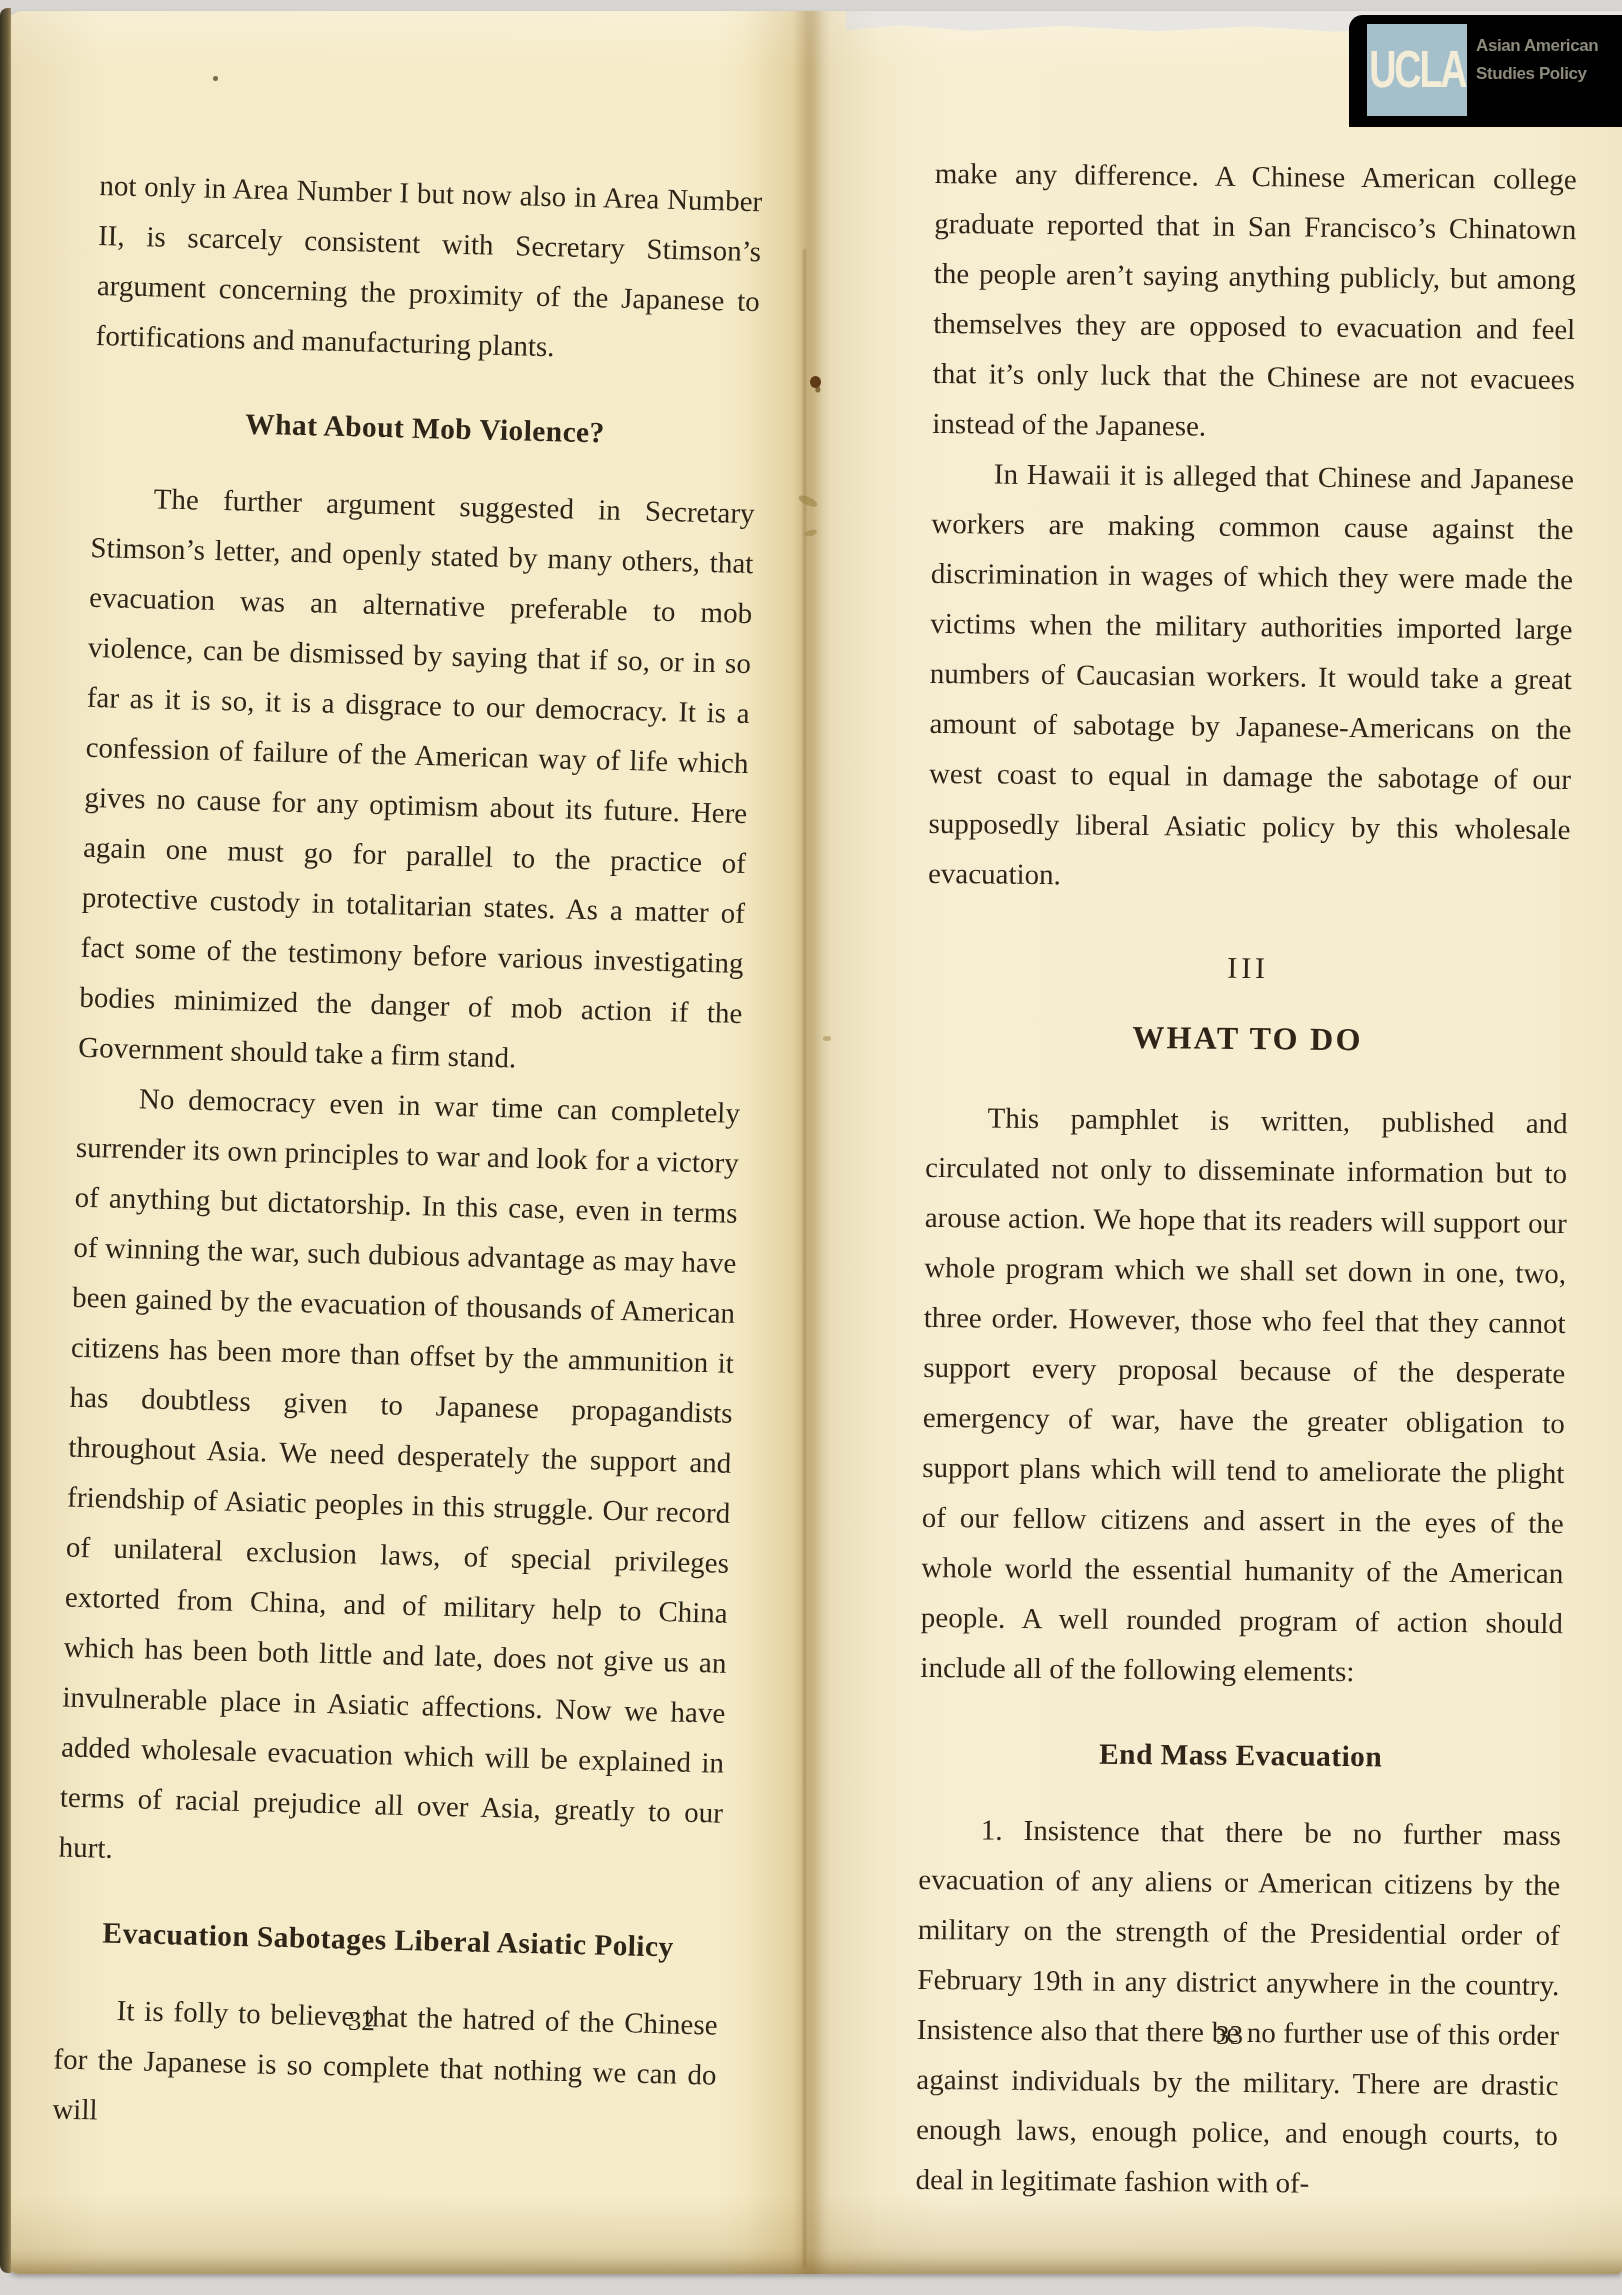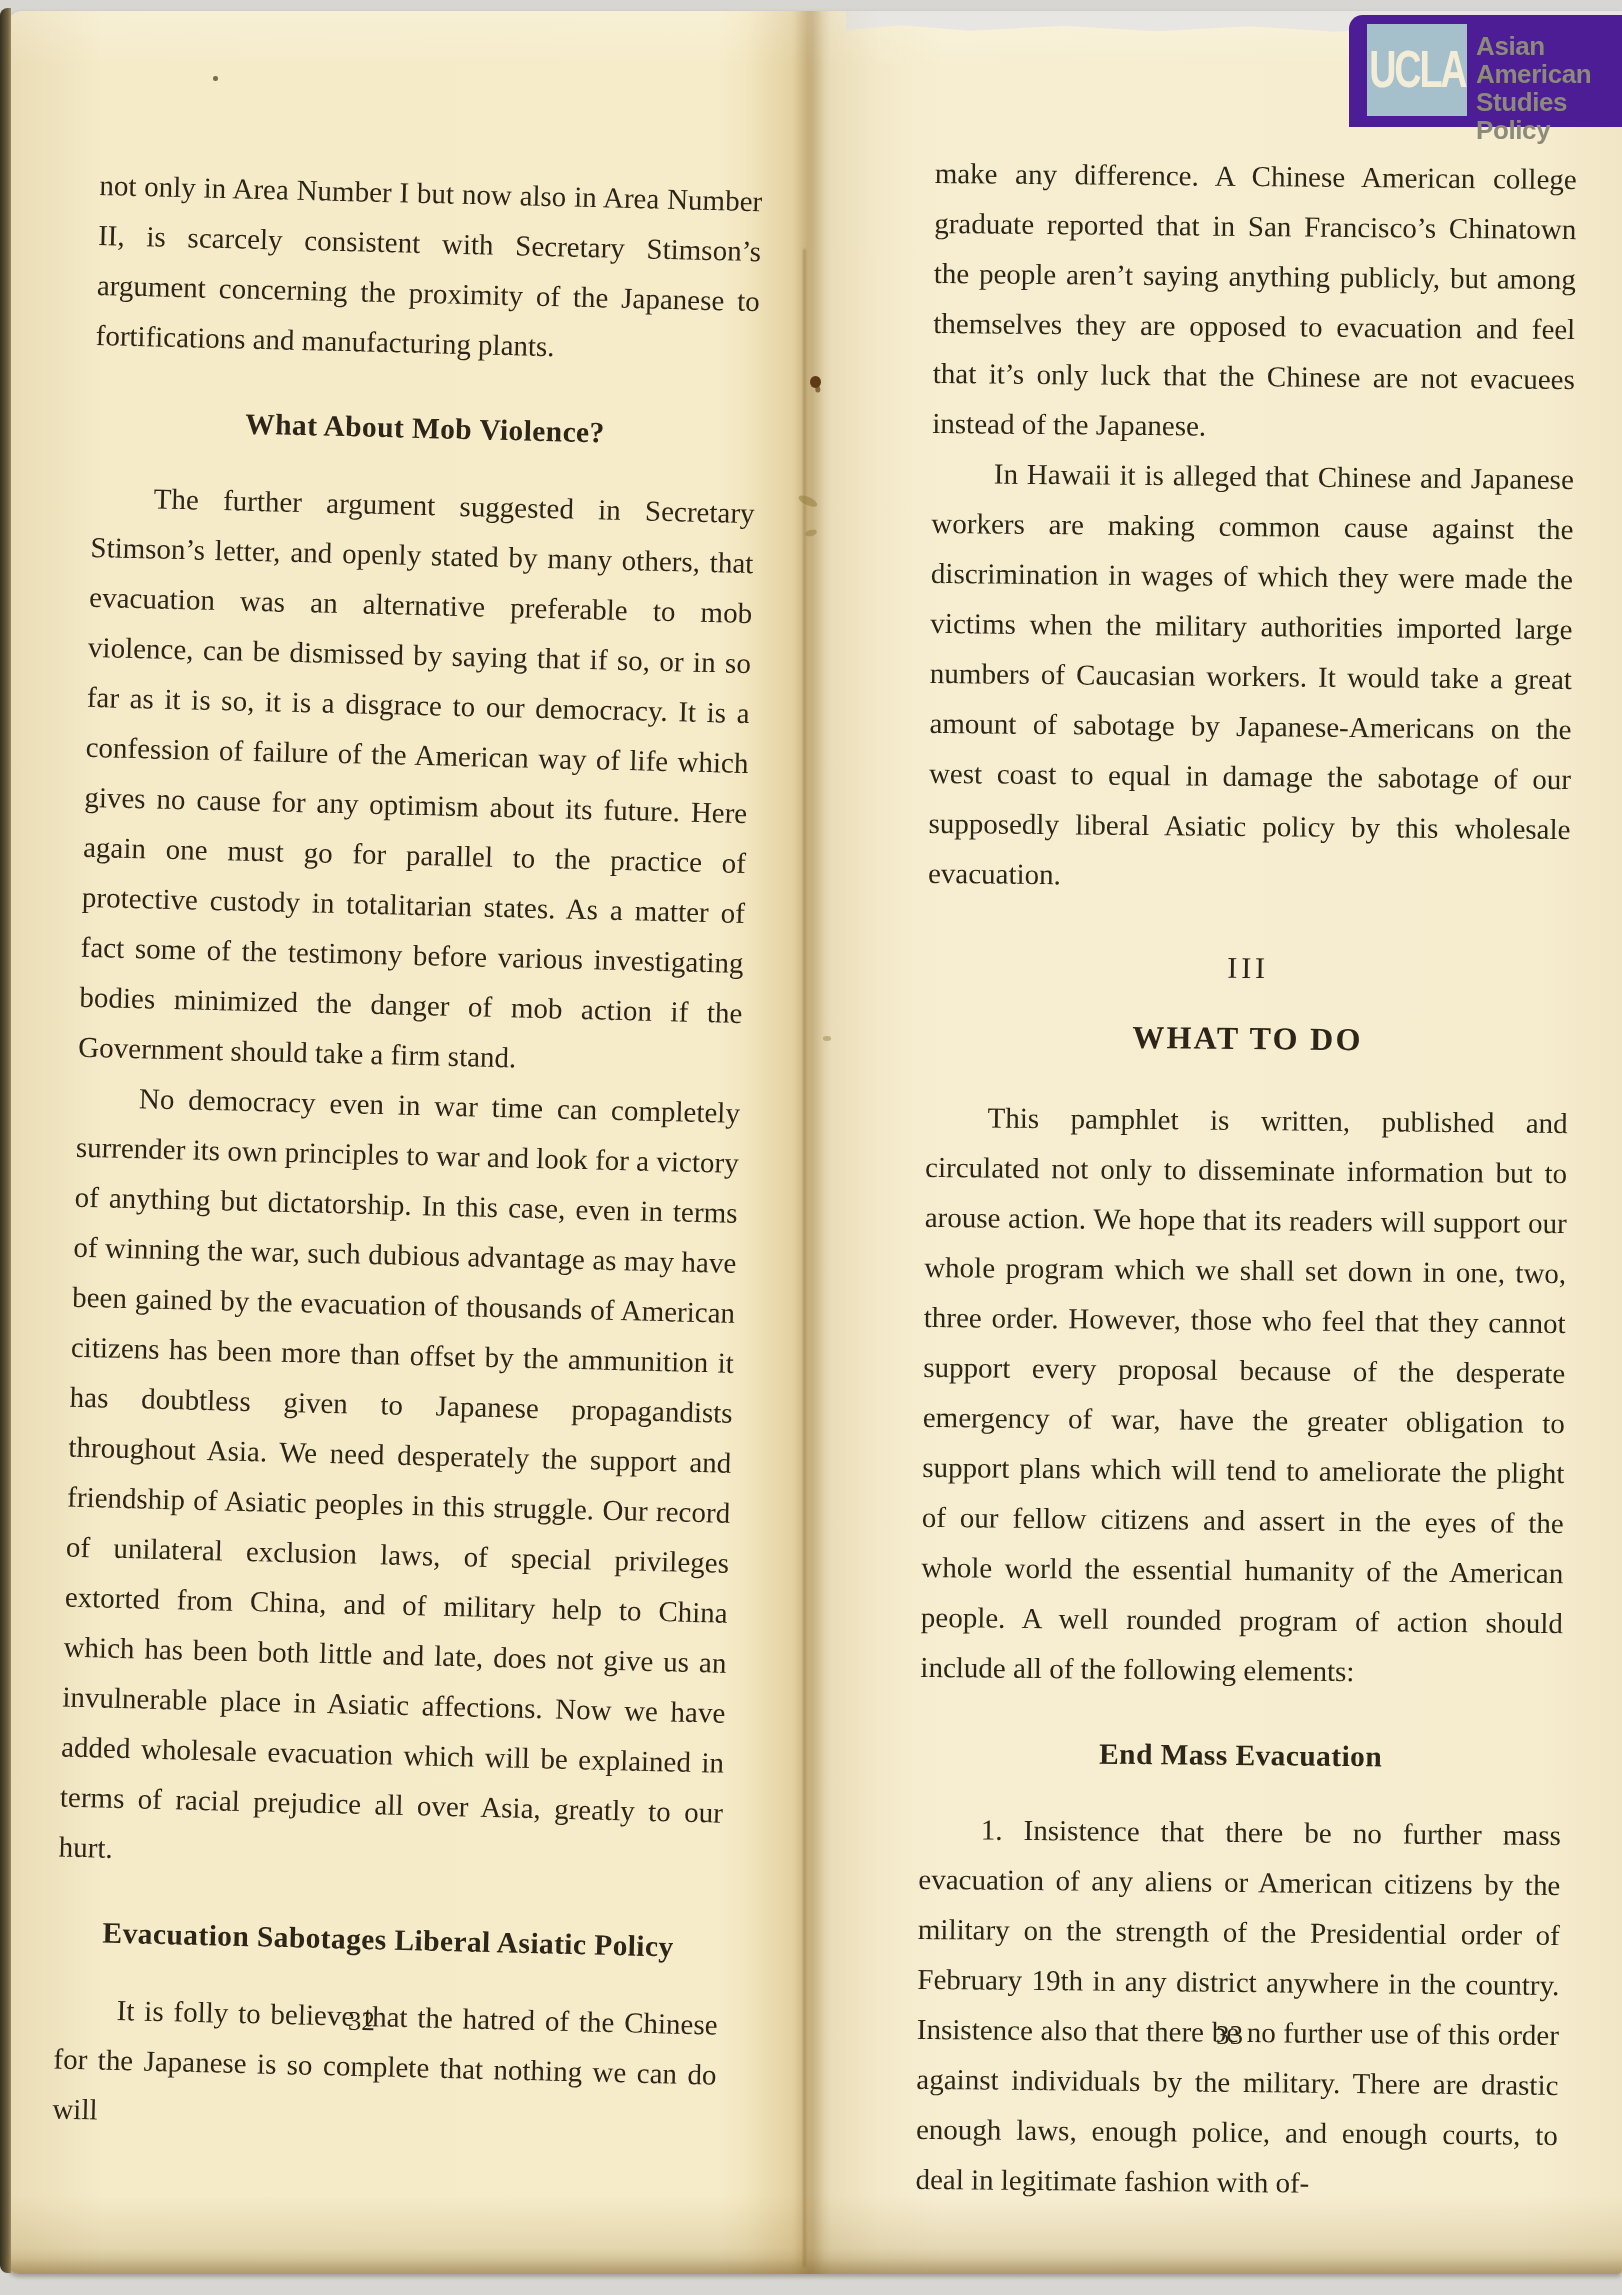--- a/index.html
+++ b/index.html
@@ -50,34 +50,34 @@
   
   .speck{position:absolute;border-radius:50%;}
   .s1{left:810px;top:376px;width:10.6px;height:12px;background:#5f3a16;box-shadow:2.3px 7.6px 0 -3px rgba(110,85,35,0.8);}
   .s2{left:798px;top:497px;width:19.6px;height:7.6px;background:rgba(150,125,60,0.55);transform:rotate(25deg);}
   .s3{left:805px;top:530px;width:12px;height:6px;background:rgba(150,125,60,0.5);transform:rotate(-15deg);}
   .s4{left:823px;top:1036px;width:7.6px;height:4.5px;background:rgba(150,125,60,0.45);}
   .s5{left:213px;top:76px;width:4.5px;height:4.5px;background:rgba(70,55,25,0.7);}
   
   .logo-plate{
     position:absolute;left:1349px;top:15px;width:273px;height:112px;
-    background:#4c1d95;border-radius:13.6px 0 0 0;
+    background:#000000;border-radius:13.6px 0 0 0;
   }
   .ucla-box{
     position:absolute;left:18px;top:9px;width:100px;height:92px;
     background:#a5c0ca;display:flex;align-items:center;justify-content:center;
   }
   .ucla-text{
     font-family:"Liberation Sans",sans-serif;font-weight:bold;
     font-size:41px;color:#f3edd8;letter-spacing:-2.3px;transform:scaleY(1.25) scaleX(0.92);
   }
   .org-text{
     position:absolute;left:127px;top:16.6px;width:144px;
     font-family:"Liberation Sans",sans-serif;font-weight:bold;
-    font-size:26px;line-height:28px;color:#8c8a7b;letter-spacing:-0.4px;
+    font-size:17px;line-height:28px;color:#8c8a7b;letter-spacing:-0.4px;
   }
   
   .page-col{
     position:absolute;color:#2d2517;text-align:justify;
     font-size:29px;line-height:50px;
   }
   .left-col{left:100px;top:160px;width:663px;transform:rotate(1.4deg);transform-origin:0 0;}
   .right-col{left:935px;top:148px;width:642px;transform:rotate(0.55deg);transform-origin:0 0;}
   .page-col p{margin:0;text-indent:62px;}
   .page-col p.no-indent{text-indent:0;}

